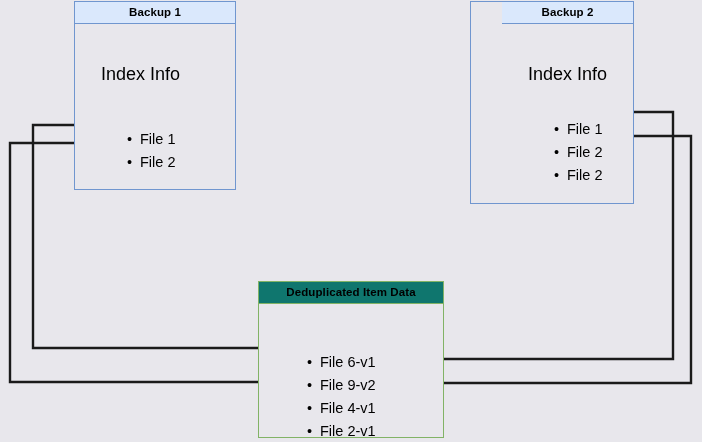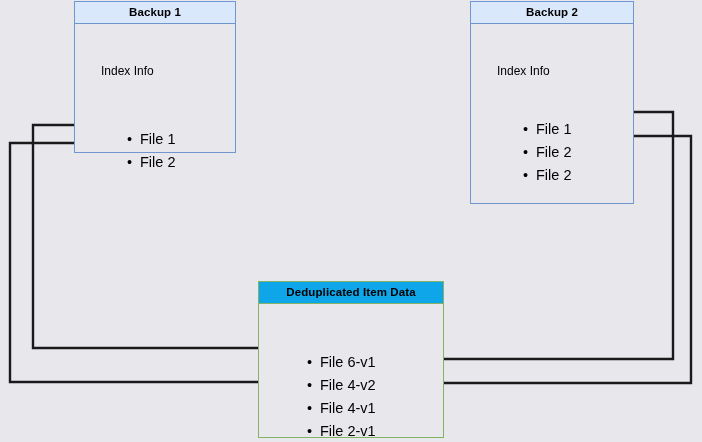--- a/index.html
+++ b/index.html
@@ -48,30 +48,30 @@
     font-weight: bold;
     font-size: 11.5px;
     color: #000;
     letter-spacing: 0.1px;
   }
   .box.blue > .box-header {
     background: #dae8fc;
     border-bottom: 1px solid #7096cf;
   }
   .box.green > .box-header {
-    background: #0ea5e9;
+    background: #0f766e;
     border-bottom: 1px solid #82b366;
   }
   .box-body {
     position: relative;
     height: calc(100% - 22px);
   }
   .index-label {
     position: absolute;
-    font-size: 12px;
+    font-size: 18px;
     color: #000;
     white-space: nowrap;
     text-align: center;
   }
   ul.file-list {
     position: absolute;
     margin: 0;
     padding: 0;
     list-style: none;
   }
@@ -86,22 +86,22 @@
   ul.file-list li::before {
     content: "\2022";
     position: absolute;
     left: 2px;
     top: 0;
     font-size: 14.5px;
     line-height: 23px;
     color: #000;
   }
   
-  #backup1 { left: 74px;  top: 1px;   width: 162px; height: 152px; }
-  #backup2 { left: 470px; top: 1px;   width: 164px; height: 203px; }
+  #backup1 { left: 74px;  top: 1px;   width: 162px; height: 189px; }
+  #backup2 { left: 470px; top: 1px;   width: 164px; height: 203px; padding-left: 31px; }
   #dedup   { left: 258px; top: 281px; width: 186px; height: 157px; }
 
   #backup1 .index-label { left: 26px; top: 40px; }
   #backup2 .index-label { left: 26px; top: 40px; }
 
   #backup1 ul.file-list { left: 50px; top: 104px; }
   #backup2 ul.file-list { left: 50px; top: 94px; }
   #dedup   ul.file-list { left: 46px; top: 47px; }
 </style>
 </head>
@@ -157,20 +157,20 @@
         <li>File 2</li>
       </ul>
     </div>
   </div>
 
   <div class="box green" id="dedup">
     <div class="box-header">Deduplicated Item Data</div>
     <div class="box-body">
       <ul class="file-list">
         <li>File 6-v1</li>
-        <li>File 4-v2</li>
+        <li>File 9-v2</li>
         <li>File 4-v1</li>
         <li>File 2-v1</li>
       </ul>
     </div>
   </div>
 
 </div>
 
 </body></html>

